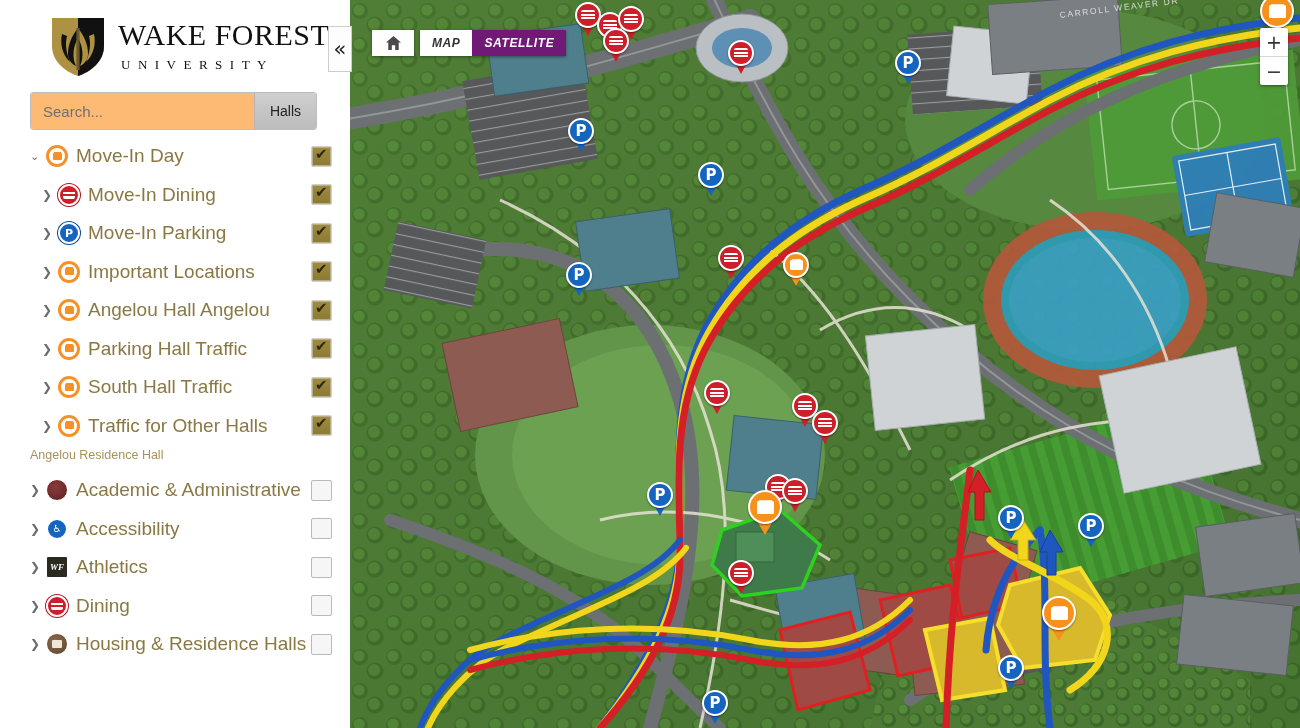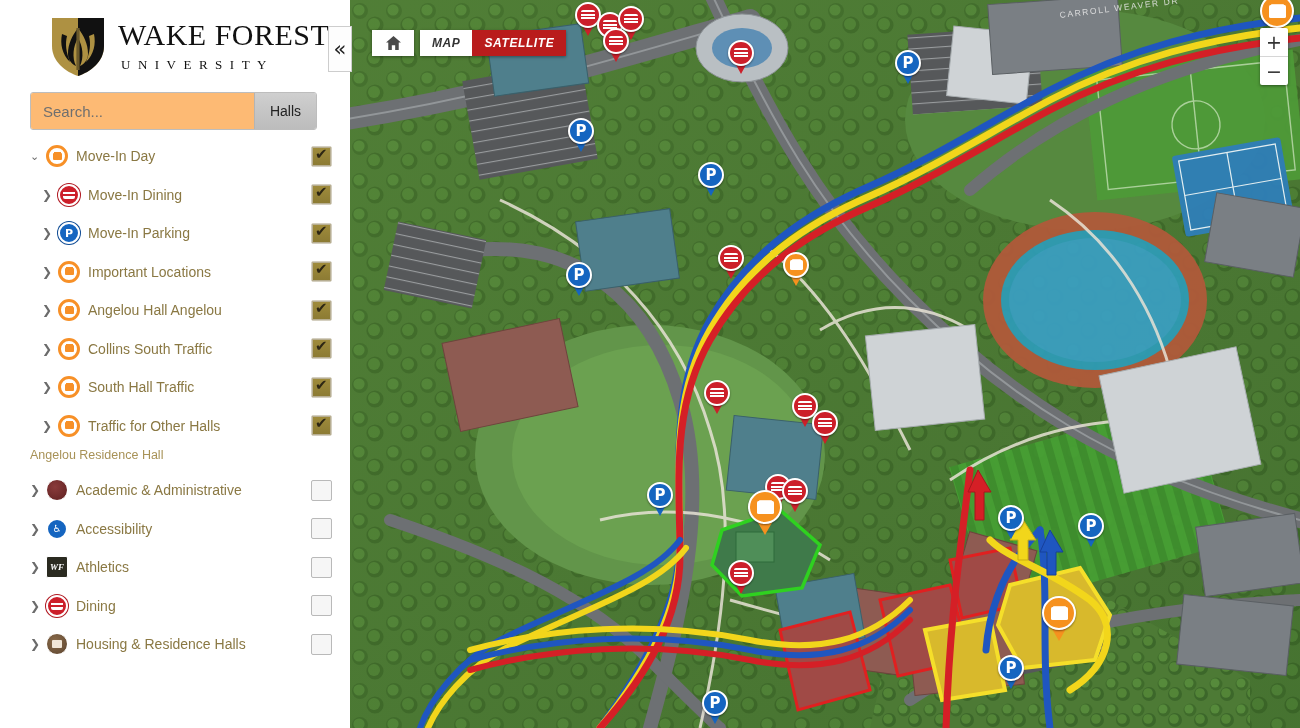--- a/index.html
+++ b/index.html
@@ -98,21 +98,21 @@
   .twisty {
     width: 16px; flex: 0 0 16px; font-size: 12px; color: #6b6b6b;
     font-family: "DejaVu Sans", sans-serif; line-height: 1;
   }
   .twisty.down { font-size: 11px; }
   .tree-icon {
     width: 22px; height: 22px; flex: 0 0 22px; margin-right: 8px;
     position: relative;
   }
   .tree-label {
-    flex: 1; font-size: 14px; color: #8a7843;
+    flex: 1; font-size: 19px; color: #8a7843;
     white-space: nowrap; overflow: hidden;
   }
   .cbox {
     width: 21px; height: 21px; flex: 0 0 21px;
     border: 1px solid #b9b9b9; background: #f6f6f6; border-radius: 2px;
     position: relative;
   }
   .cbox.on {
     background: linear-gradient(#a08c3c,#8b7a33);
     border: 1px solid #d4cfc0;
@@ -176,21 +176,21 @@
     display: flex; align-items: center; justify-content: center;
     box-shadow: 0 1px 3px rgba(0,0,0,.4); cursor: pointer; z-index: 20;
   }
   #maptype {
     position: absolute; left: 70px; top: 30px; height: 26px;
     display: flex; z-index: 20; box-shadow: 0 1px 3px rgba(0,0,0,.4);
     font-size: 12px; font-weight: bold; letter-spacing: .6px;
   }
   #maptype > div { display: flex; align-items: center; padding: 0 12px; cursor: pointer; font-style: italic;}
   .mt-off { background: #fff; color: #333; }
-  .mt-on  { background: #b91c1c; color: #fff; }
+  .mt-on  { background: #701a75; color: #fff; }
   #zoomctl {
     position: absolute; right: 12px; top: 28px; width: 28px; z-index: 20;
     background: #fff; box-shadow: 0 1px 3px rgba(0,0,0,.45); border-radius: 2px;
   }
   #zoomctl div {
     height: 28px; display: flex; align-items: center; justify-content: center;
     font-size: 19px; color: #333; cursor: pointer;
     font-family: "DejaVu Sans", sans-serif;
   }
   #zoomctl .zsep { height: 0; border-top: 1px solid #d6d6d6; }
@@ -587,21 +587,21 @@
             <span class="pin orange"></span>
           </span>
           <span class="tree-label">Angelou Hall Angelou</span>
           <span class="cbox on"></span>
         </div>
         <div class="tree-row child">
           <span class="twisty">❯</span>
           <span class="tree-icon">
             <span class="pin orange"></span>
           </span>
-          <span class="tree-label">Collins South Traffic</span>
+          <span class="tree-label">Parking Hall Traffic</span>
           <span class="cbox on"></span>
         </div>
         <div class="tree-row child">
           <span class="twisty">❯</span>
           <span class="tree-icon">
             <span class="pin orange"></span>
           </span>
           <span class="tree-label">South Hall Traffic</span>
           <span class="cbox on"></span>
         </div>

